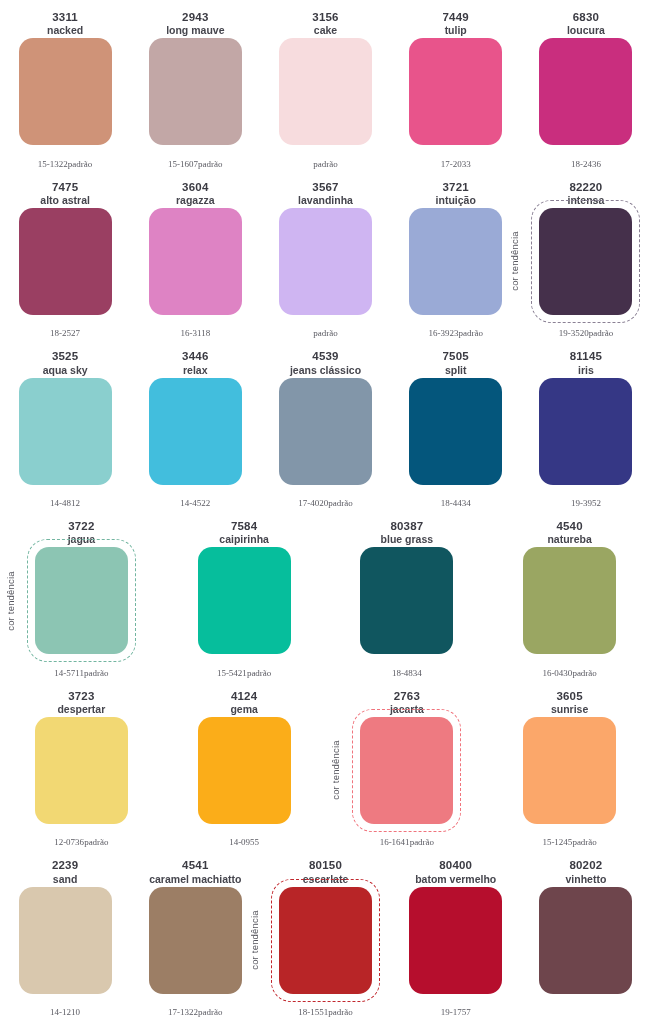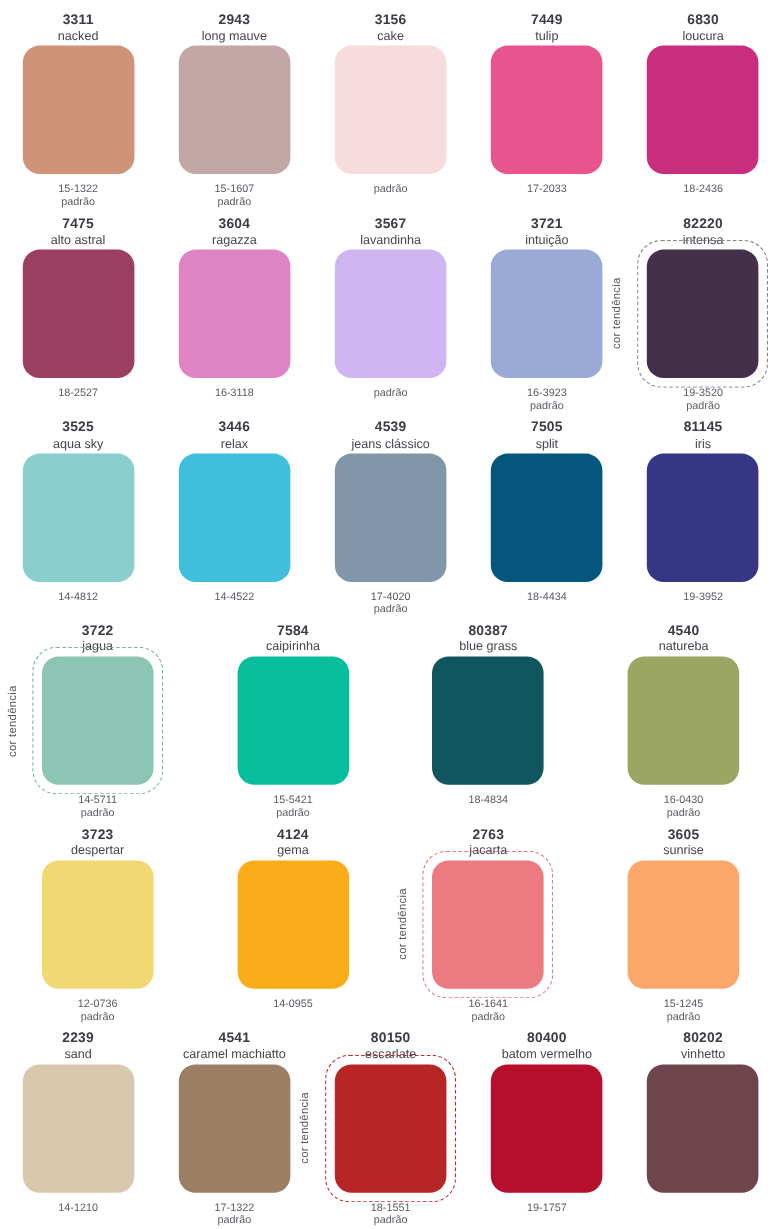--- a/index.html
+++ b/index.html
@@ -34,21 +34,21 @@
     line-height: 1.15;
   }
   .swatch-code {
     font-size: 11.5px;
     font-weight: bold;
     color: #3b3b43;
     letter-spacing: .2px;
   }
   .swatch-name {
     font-size: 10.5px;
-    font-weight: normal;
+    font-weight: bold;
     color: #45454d;
     white-space: nowrap;
   }
   .swatch-wrap {
     position: relative;
     width: 93px;
     height: 107px;
     flex: 0 0 auto;
   }
   .swatch-chip {
@@ -70,24 +70,25 @@
     top: 50%;
     transform: translateY(-50%) rotate(180deg);
     writing-mode: vertical-rl;
     font-size: 9.5px;
     color: #55555d;
     white-space: nowrap;
     letter-spacing: .2px;
   }
   .cell-footer {
     height: 32px;
-    display: flex; flex-direction: column;
+    display: flex; 
     align-items: center; justify-content: flex-start;
     padding-top: 7px;
     line-height: 1.2;
+    font-family: Liberation Serif, serif;
   }
   .swatch-ref, .swatch-note {
     font-size: 9px;
     color: #5a5a62;
     white-space: nowrap;
   }
 </style>
 </head>
 <body>
 

